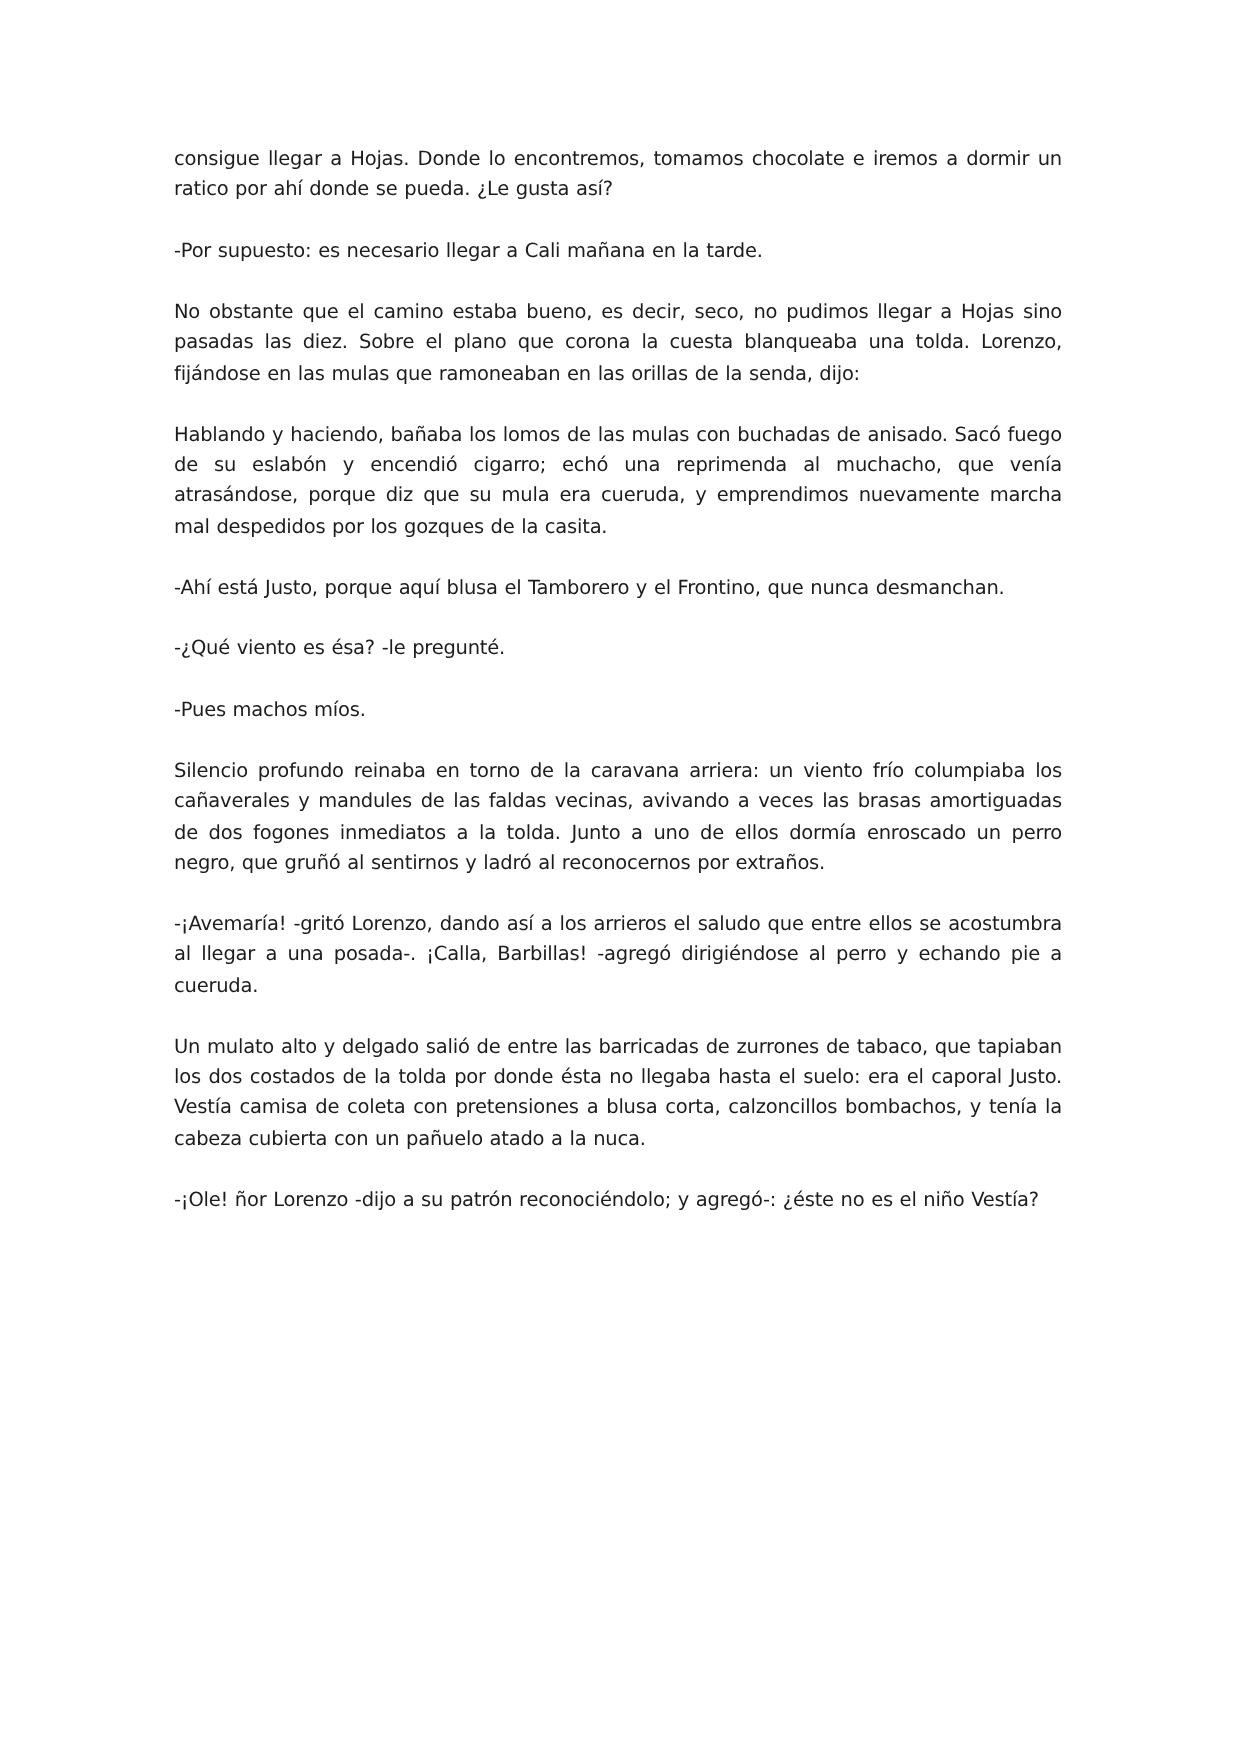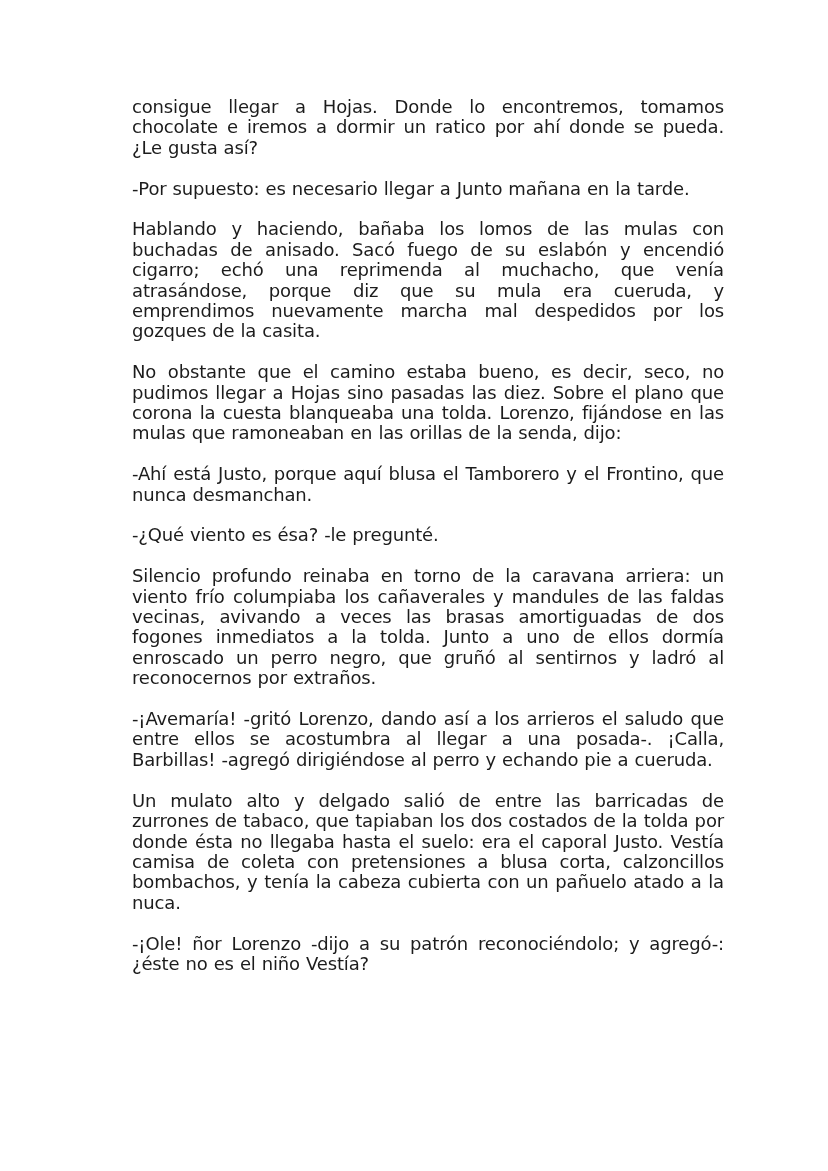--- a/index.html
+++ b/index.html
@@ -16,45 +16,46 @@
     .page {
       position: absolute;
       left: 0;
       top: 0;
       width: 828px;
       height: 1171px;
       background: #ffffff;
     }
     .text-column {
       position: absolute;
-      left: 132px;
+      left: 116px;
       top: 97px;
       width: 592px;
       font-family: "DejaVu Sans", sans-serif;
-      font-size: 18px;
+      font-size: 13px;
       line-height: 20.4px;
       color: #1c1c1c;
       letter-spacing: -0.15px;
       word-spacing: 0.5px;
     }
     .para {
       margin: 0 0 20.4px 0;
       text-align: justify;
       hyphens: none;
     }
   </style>
 </head>
 <body>
 
 <div class="page">
   <div class="text-column">
     <p class="para">consigue llegar a Hojas. Donde lo encontremos, tomamos chocolate e iremos a dormir un ratico por ahí donde se pueda. ¿Le gusta así?</p>
-    <p class="para">-Por supuesto: es necesario llegar a Junto mañana en la tarde.</p>
+    <p class="para">-Por supuesto: es necesario llegar a Cali mañana en la tarde.</p>
+    <p class="para">No obstante que el camino estaba bueno, es decir, seco, no pudimos llegar a Hojas sino pasadas las diez. Sobre el plano que corona la cuesta blanqueaba una tolda. Lorenzo, fijándose en las mulas que ramoneaban en las orillas de la senda, dijo:</p>
     <p class="para">Hablando y haciendo, bañaba los lomos de las mulas con buchadas de anisado. Sacó fuego de su eslabón y encendió cigarro; echó una reprimenda al muchacho, que venía atrasándose, porque diz que su mula era cueruda, y emprendimos nuevamente marcha mal despedidos por los gozques de la casita.</p>
-    <p class="para">No obstante que el camino estaba bueno, es decir, seco, no pudimos llegar a Hojas sino pasadas las diez. Sobre el plano que corona la cuesta blanqueaba una tolda. Lorenzo, fijándose en las mulas que ramoneaban en las orillas de la senda, dijo:</p>
     <p class="para">-Ahí está Justo, porque aquí blusa el Tamborero y el Frontino, que nunca desmanchan.</p>
     <p class="para">-¿Qué viento es ésa? -le pregunté.</p>
+    <p class="para">-Pues machos míos.</p>
     <p class="para">Silencio profundo reinaba en torno de la caravana arriera: un viento frío columpiaba los cañaverales y mandules de las faldas vecinas, avivando a veces las brasas amortiguadas de dos fogones inmediatos a la tolda. Junto a uno de ellos dormía enroscado un perro negro, que gruñó al sentirnos y ladró al reconocernos por extraños.</p>
     <p class="para">-¡Avemaría! -gritó Lorenzo, dando así a los arrieros el saludo que entre ellos se acostumbra al llegar a una posada-. ¡Calla, Barbillas! -agregó dirigiéndose al perro y echando pie a cueruda.</p>
     <p class="para">Un mulato alto y delgado salió de entre las barricadas de zurrones de tabaco, que tapiaban los dos costados de la tolda por donde ésta no llegaba hasta el suelo: era el caporal Justo. Vestía camisa de coleta con pretensiones a blusa corta, calzoncillos bombachos, y tenía la cabeza cubierta con un pañuelo atado a la nuca.</p>
     <p class="para">-¡Ole! ñor Lorenzo -dijo a su patrón reconociéndolo; y agregó-: ¿éste no es el niño Vestía?</p>
   </div>
 </div>
 
 </body></html>

